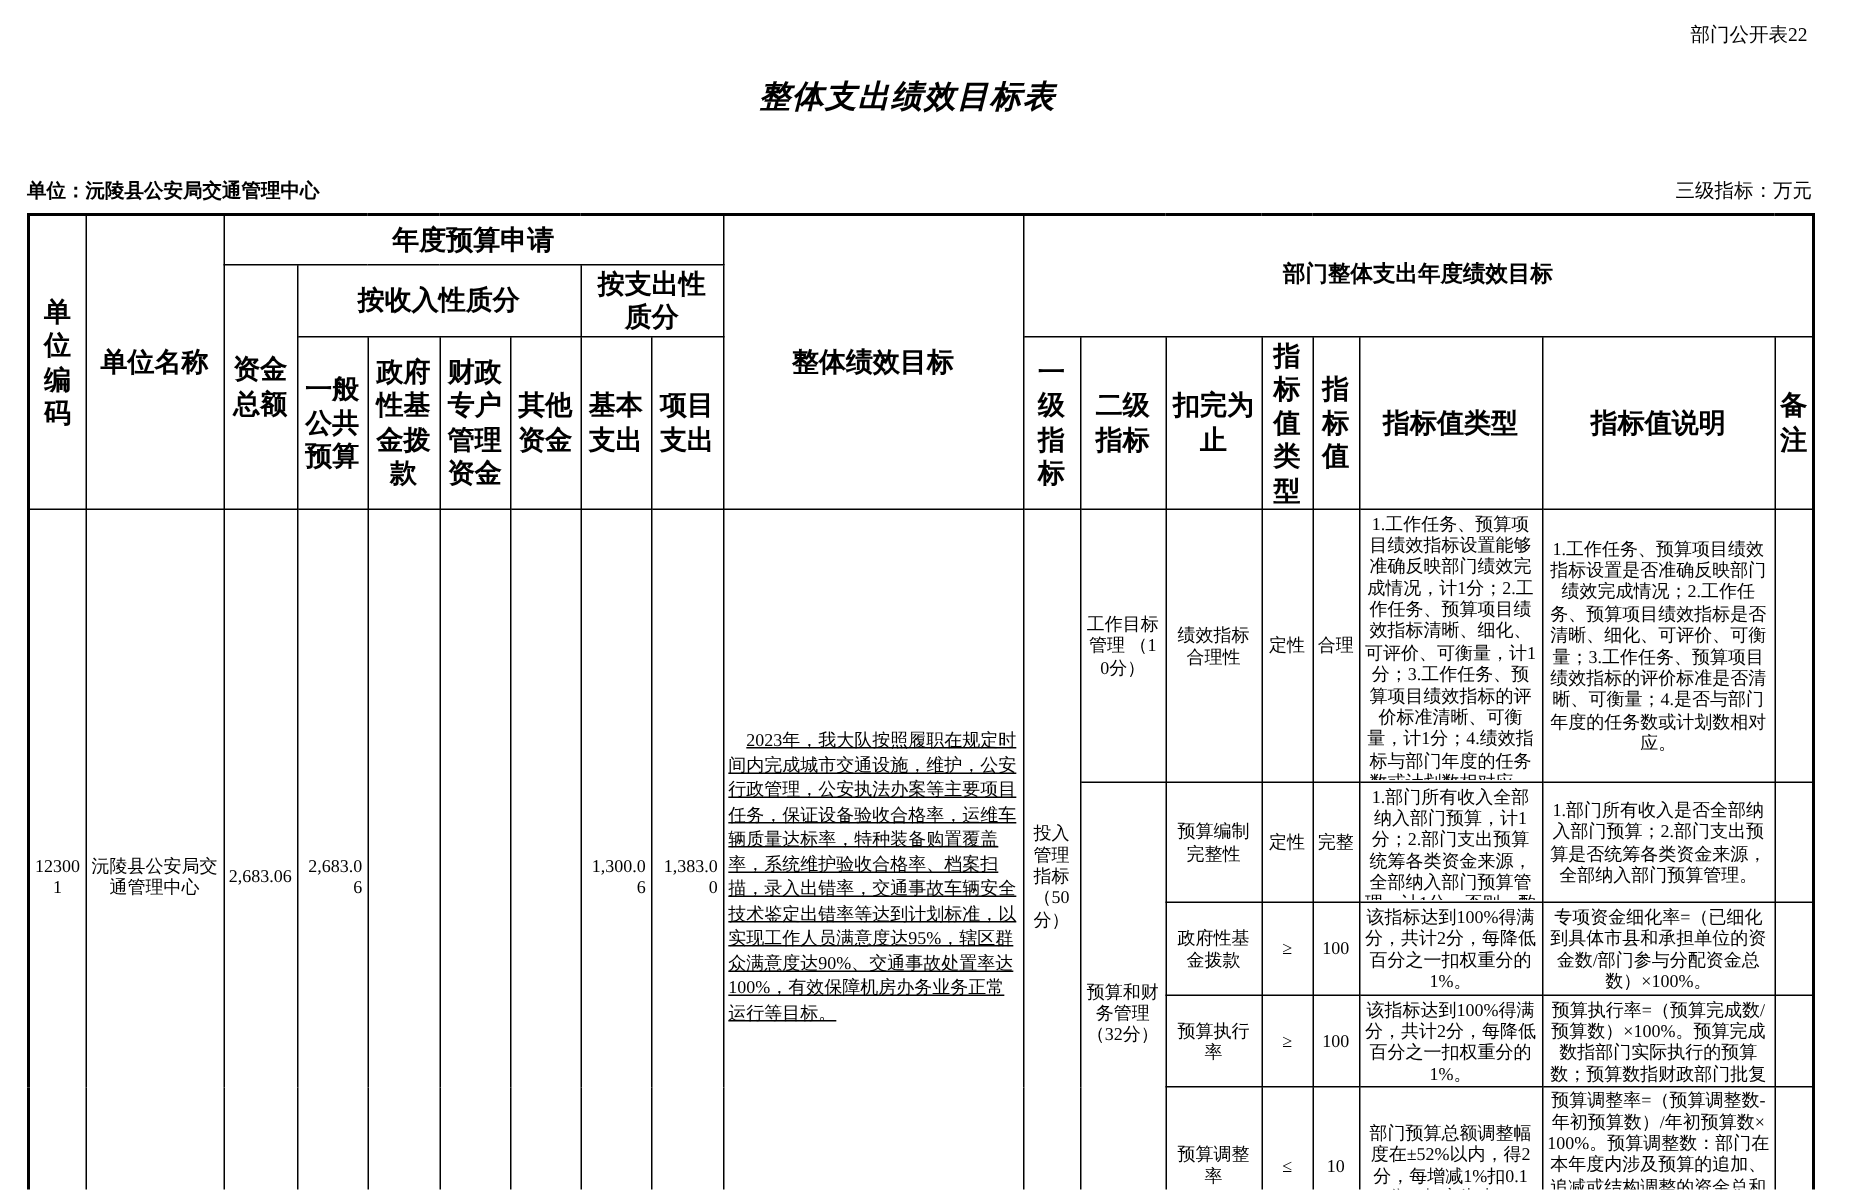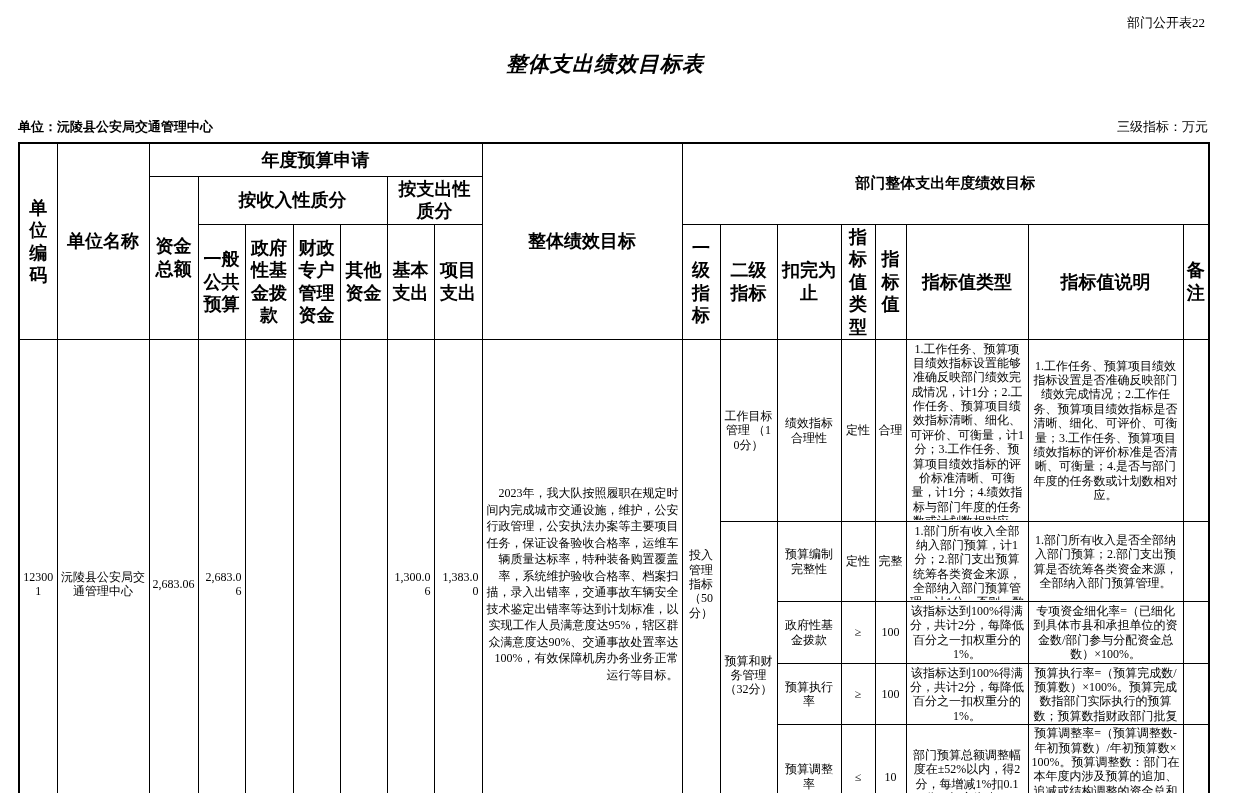--- a/index.html
+++ b/index.html
@@ -56,21 +56,22 @@
     font-size: 18px;
     line-height: 1.25;
   }
   .num { text-align: right; }
   .ctr { text-align: center; }
   .lft { text-align: center; }
   .clip { overflow: hidden; }
   .target-text {
     line-height: 1.38;
     text-indent: 1em;
-    text-align: right;
+    text-align: left;
+    text-decoration: underline;
   }
   tr.h1 { height: 33px; }
   tr.h2 { height: 22px; }
   tr.h3 { height: 55px; }
   tr.b1 { height: 182px; }
   tr.b2 { height: 80px; }
   tr.b3 { height: 62px; }
   tr.b4 { height: 61px; }
   tr.b5 { height: 105px; }
 </style>

